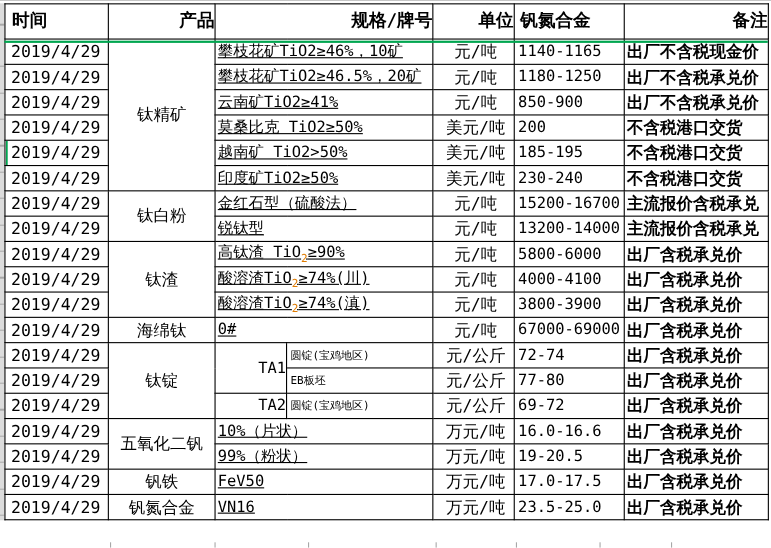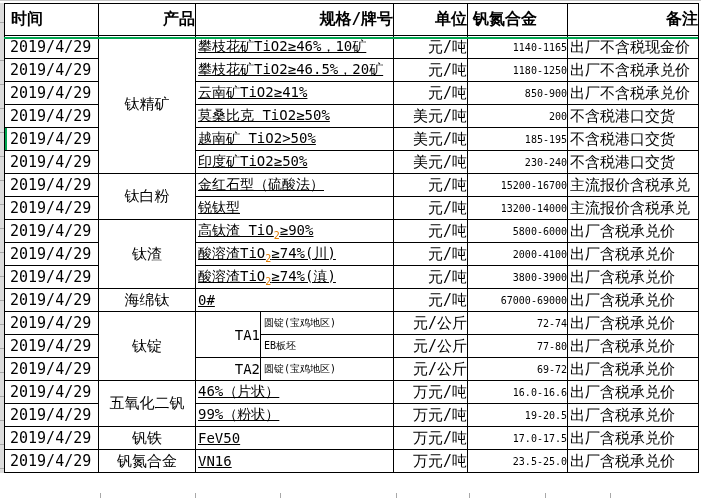--- a/index.html
+++ b/index.html
@@ -22,23 +22,23 @@
   thead th { height:32px; font-weight:bold; font-size:16px; text-align:right; }
   th.h-time  { text-align:left; padding-left:6px; }
   th.h-price { text-align:left; padding-left:5px; }
   tbody td { height:23px; font-size:15px; }
 
   .c-date   { text-align:left;  padding-left:5px; }
   .c-prod   { text-align:center; }
   .c-spec   { text-align:left;  padding-left:2px; font-size:14px;text-decoration:underline; }
   .c-brand  { text-align:right;  padding-left:3px; font-size:14px; }
   .c-detail { text-align:left;  padding-left:3px; font-size:10px; }
-  .c-unit   { text-align:right;  padding-left:4px; }
-  .c-price  { text-align:right;  padding-left:3px; font-size:10px; }
-  .c-remark { text-align:left;  padding-left:2px; }
+  .c-unit   { text-align:center;  padding-left:4px; }
+  .c-price  { text-align:left;  padding-left:3px; font-size:14px; }
+  .c-remark { text-align:left;  padding-left:2px;font-weight:bold; }
 
   tr.active td.c-date { box-shadow:inset 2px 0 0 0 #00a650; }
 
   sub.tio2 { color:#e07b00; font-size:10px; }
 
   .green-underline { position:absolute; left:4px; top:37px; width:694px; height:2px;
     background:#00a650; z-index:3; }
 
   .bottom-strip { position:absolute; left:0; bottom:0; width:701px; height:5px; background:#fff;
     background-image:
@@ -144,21 +144,21 @@
             <td class="c-prod" rowspan="3">钛渣</td>
             <td class="c-spec" colspan="2"><span>高钛渣 TiO</span><sub class="tio2">2</sub><span>≥90%</span></td>
             <td class="c-unit">元/吨</td>
             <td class="c-price">5800-6000</td>
             <td class="c-remark">出厂含税承兑价</td>
           </tr>
           <tr>
             <td class="c-date">2019/4/29</td>
             <td class="c-spec" colspan="2"><span>酸溶渣TiO</span><sub class="tio2">2</sub><span>≥74%(川)</span></td>
             <td class="c-unit">元/吨</td>
-            <td class="c-price">2000-4100</td>
+            <td class="c-price">4000-4100</td>
             <td class="c-remark">出厂含税承兑价</td>
           </tr>
           <tr>
             <td class="c-date">2019/4/29</td>
             <td class="c-spec" colspan="2"><span>酸溶渣TiO</span><sub class="tio2">2</sub><span>≥74%(滇)</span></td>
             <td class="c-unit">元/吨</td>
             <td class="c-price">3800-3900</td>
             <td class="c-remark">出厂含税承兑价</td>
           </tr>
           <tr>
@@ -189,21 +189,21 @@
             <td class="c-date">2019/4/29</td>
             <td class="c-brand">TA2</td>
             <td class="c-detail">圆锭(宝鸡地区)</td>
             <td class="c-unit">元/公斤</td>
             <td class="c-price">69-72</td>
             <td class="c-remark">出厂含税承兑价</td>
           </tr>
           <tr>
             <td class="c-date">2019/4/29</td>
             <td class="c-prod" rowspan="2">五氧化二钒</td>
-            <td class="c-spec" colspan="2">46%（片状）</td>
+            <td class="c-spec" colspan="2">10%（片状）</td>
             <td class="c-unit">万元/吨</td>
             <td class="c-price">16.0-16.6</td>
             <td class="c-remark">出厂含税承兑价</td>
           </tr>
           <tr>
             <td class="c-date">2019/4/29</td>
             <td class="c-spec" colspan="2">99%（粉状）</td>
             <td class="c-unit">万元/吨</td>
             <td class="c-price">19-20.5</td>
             <td class="c-remark">出厂含税承兑价</td>

